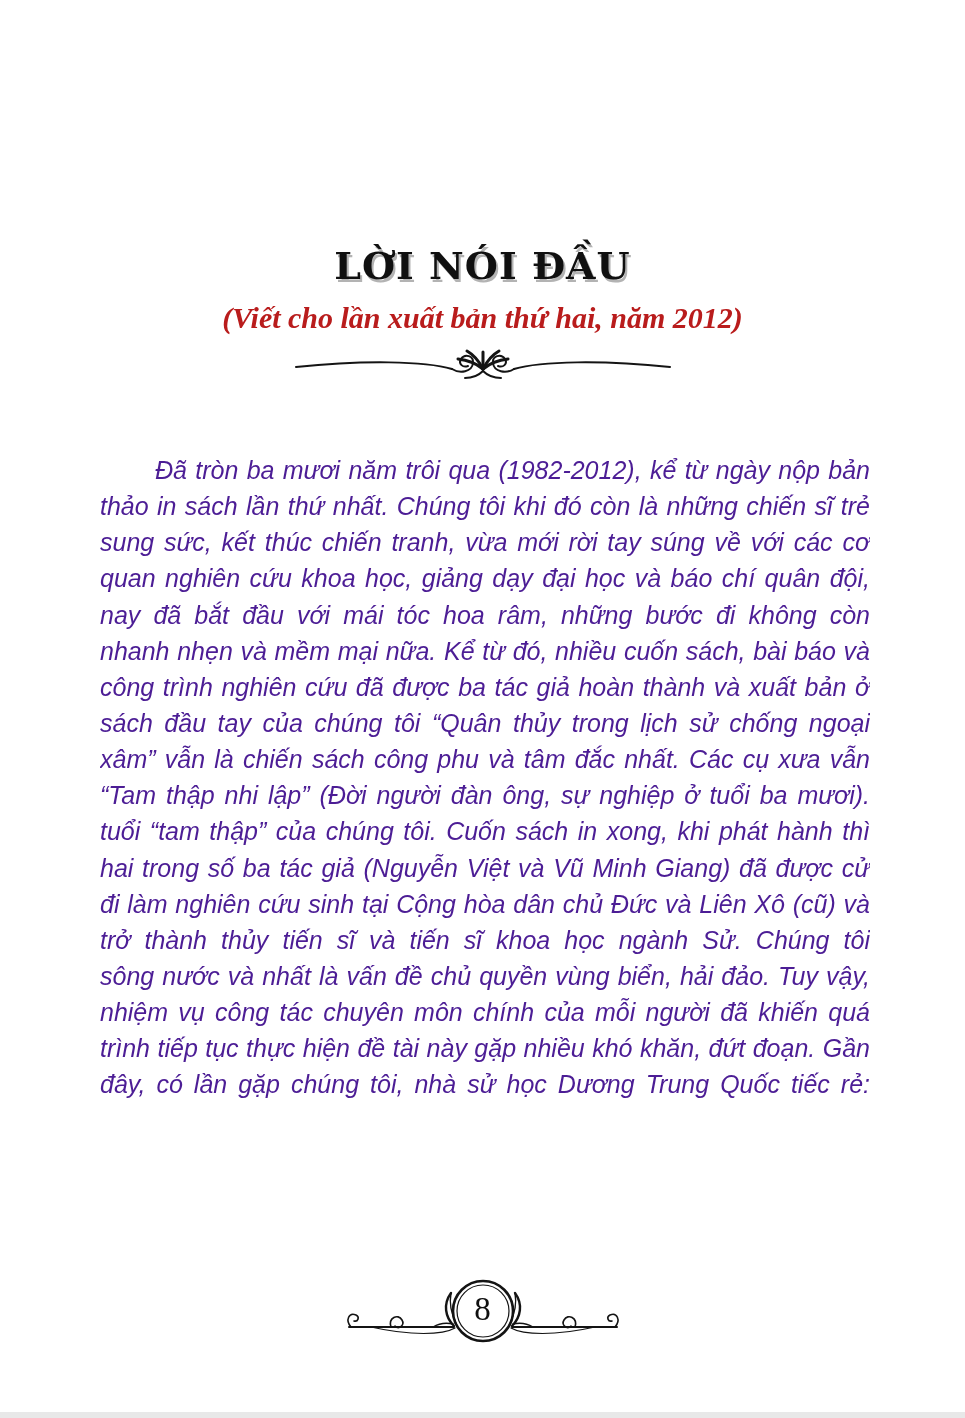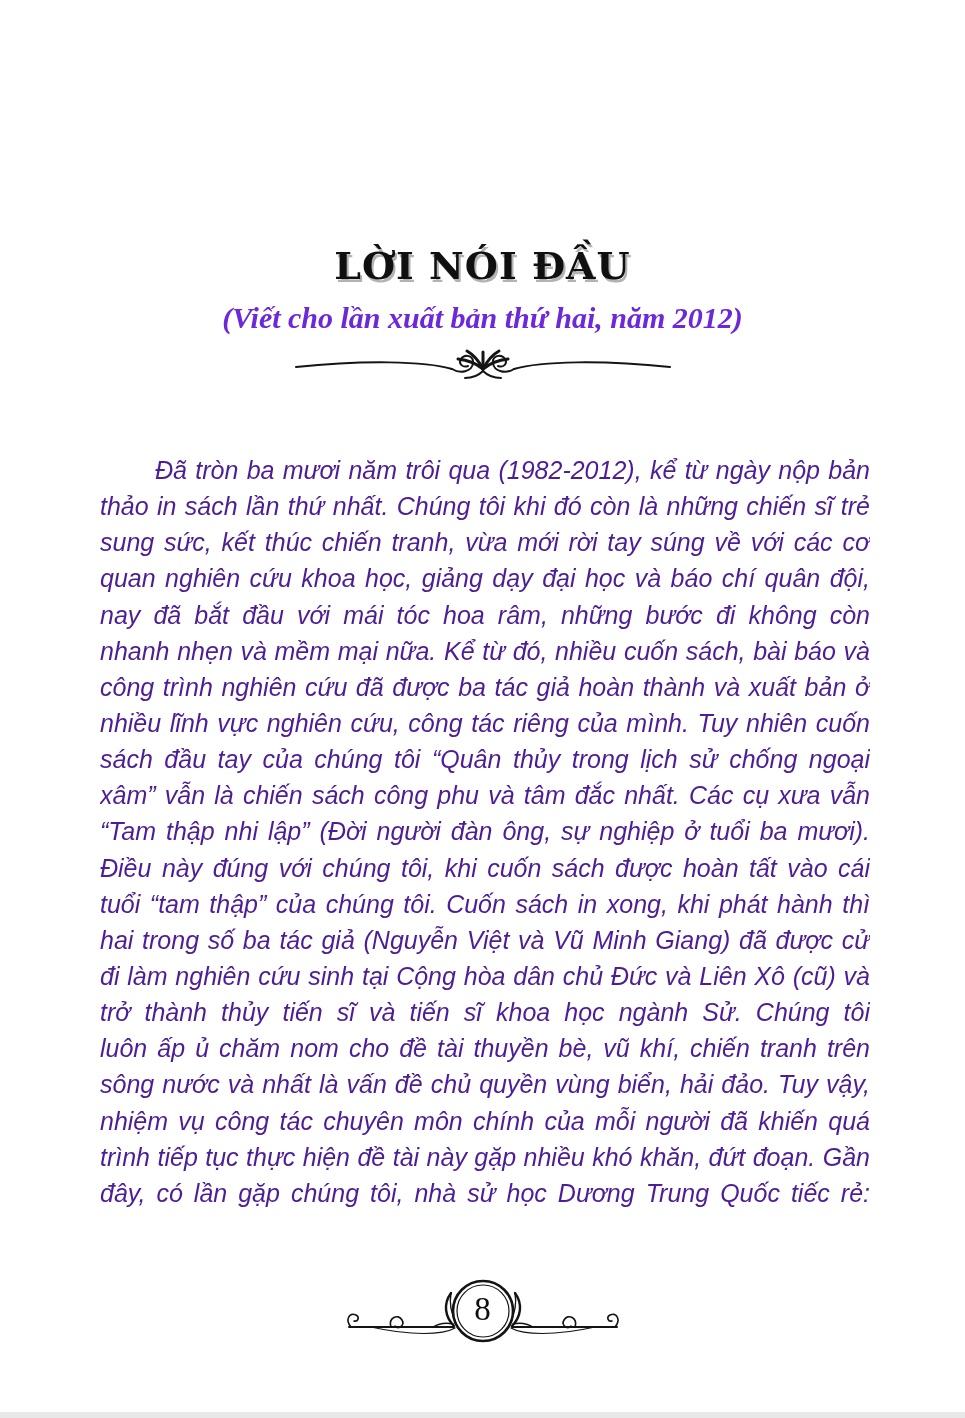--- a/index.html
+++ b/index.html
@@ -24,21 +24,21 @@
     color:#101010;
     text-shadow:2px 3px 0 #b3b3b3;
   }
   .subtitle{
     position:absolute;top:301px;left:0;width:100%;
     text-align:center;
     font-family:"Liberation Serif", serif;
     font-style:italic;
     font-weight:bold;
     font-size:30px;
-    color:#6d28d9;
+    color:#b91c1c;
   }
   .divider{
     position:absolute;top:340px;left:50%;
     transform:translateX(-50%);
     width:380px;height:44px;
   }
   .divider svg{display:block;width:100%;height:100%;}
   .body-block{
     position:absolute;top:452px;left:100px;width:770px;
     font-family:Liberation Sans, sans-serif;
@@ -102,30 +102,27 @@
   </div>
 
   <div class="body-block">
       <div class="line first">Đã tròn ba mươi năm trôi qua (1982-2012), kể từ ngày nộp bản</div>
       <div class="line">thảo in sách lần thứ nhất. Chúng tôi khi đó còn là những chiến sĩ trẻ</div>
       <div class="line">sung sức, kết thúc chiến tranh, vừa mới rời tay súng về với các cơ</div>
       <div class="line">quan nghiên cứu khoa học, giảng dạy đại học và báo chí quân đội,</div>
       <div class="line">nay đã bắt đầu với mái tóc hoa râm, những bước đi không còn</div>
       <div class="line">nhanh nhẹn và mềm mại nữa. Kể từ đó, nhiều cuốn sách, bài báo và</div>
       <div class="line">công trình nghiên cứu đã được ba tác giả hoàn thành và xuất bản ở</div>
-      <div class="line">nhiều lĩnh vực nghiên cứu, công tác riêng của mình. Tuy nhiên cuốn</div>
       <div class="line">sách đầu tay của chúng tôi “Quân thủy trong lịch sử chống ngoại</div>
       <div class="line">xâm” vẫn là chiến sách công phu và tâm đắc nhất. Các cụ xưa vẫn nói</div>
       <div class="line">“Tam thập nhi lập” (Đời người đàn ông, sự nghiệp ở tuổi ba mươi).</div>
-      <div class="line">Điều này đúng với chúng tôi, khi cuốn sách được hoàn tất vào cái</div>
       <div class="line">tuổi “tam thập” của chúng tôi. Cuốn sách in xong, khi phát hành thì</div>
       <div class="line">hai trong số ba tác giả (Nguyễn Việt và Vũ Minh Giang) đã được cử</div>
       <div class="line">đi làm nghiên cứu sinh tại Cộng hòa dân chủ Đức và Liên Xô (cũ) và</div>
       <div class="line">trở thành thủy tiến sĩ và tiến sĩ khoa học ngành Sử. Chúng tôi</div>
-      <div class="line">luôn ấp ủ chăm nom cho đề tài thuyền bè, vũ khí, chiến tranh trên</div>
       <div class="line">sông nước và nhất là vấn đề chủ quyền vùng biển, hải đảo. Tuy vậy,</div>
       <div class="line">nhiệm vụ công tác chuyên môn chính của mỗi người đã khiến quá</div>
       <div class="line">trình tiếp tục thực hiện đề tài này gặp nhiều khó khăn, đứt đoạn. Gần</div>
       <div class="line">đây, có lần gặp chúng tôi, nhà sử học Dương Trung Quốc tiếc rẻ: “Sao</div>
     </div>
 
   <div class="footer-ornament">
     <svg viewBox="0 0 280 92">
 
       <path class="ink" stroke-width="2" d="M6,61 L111,61"></path>

